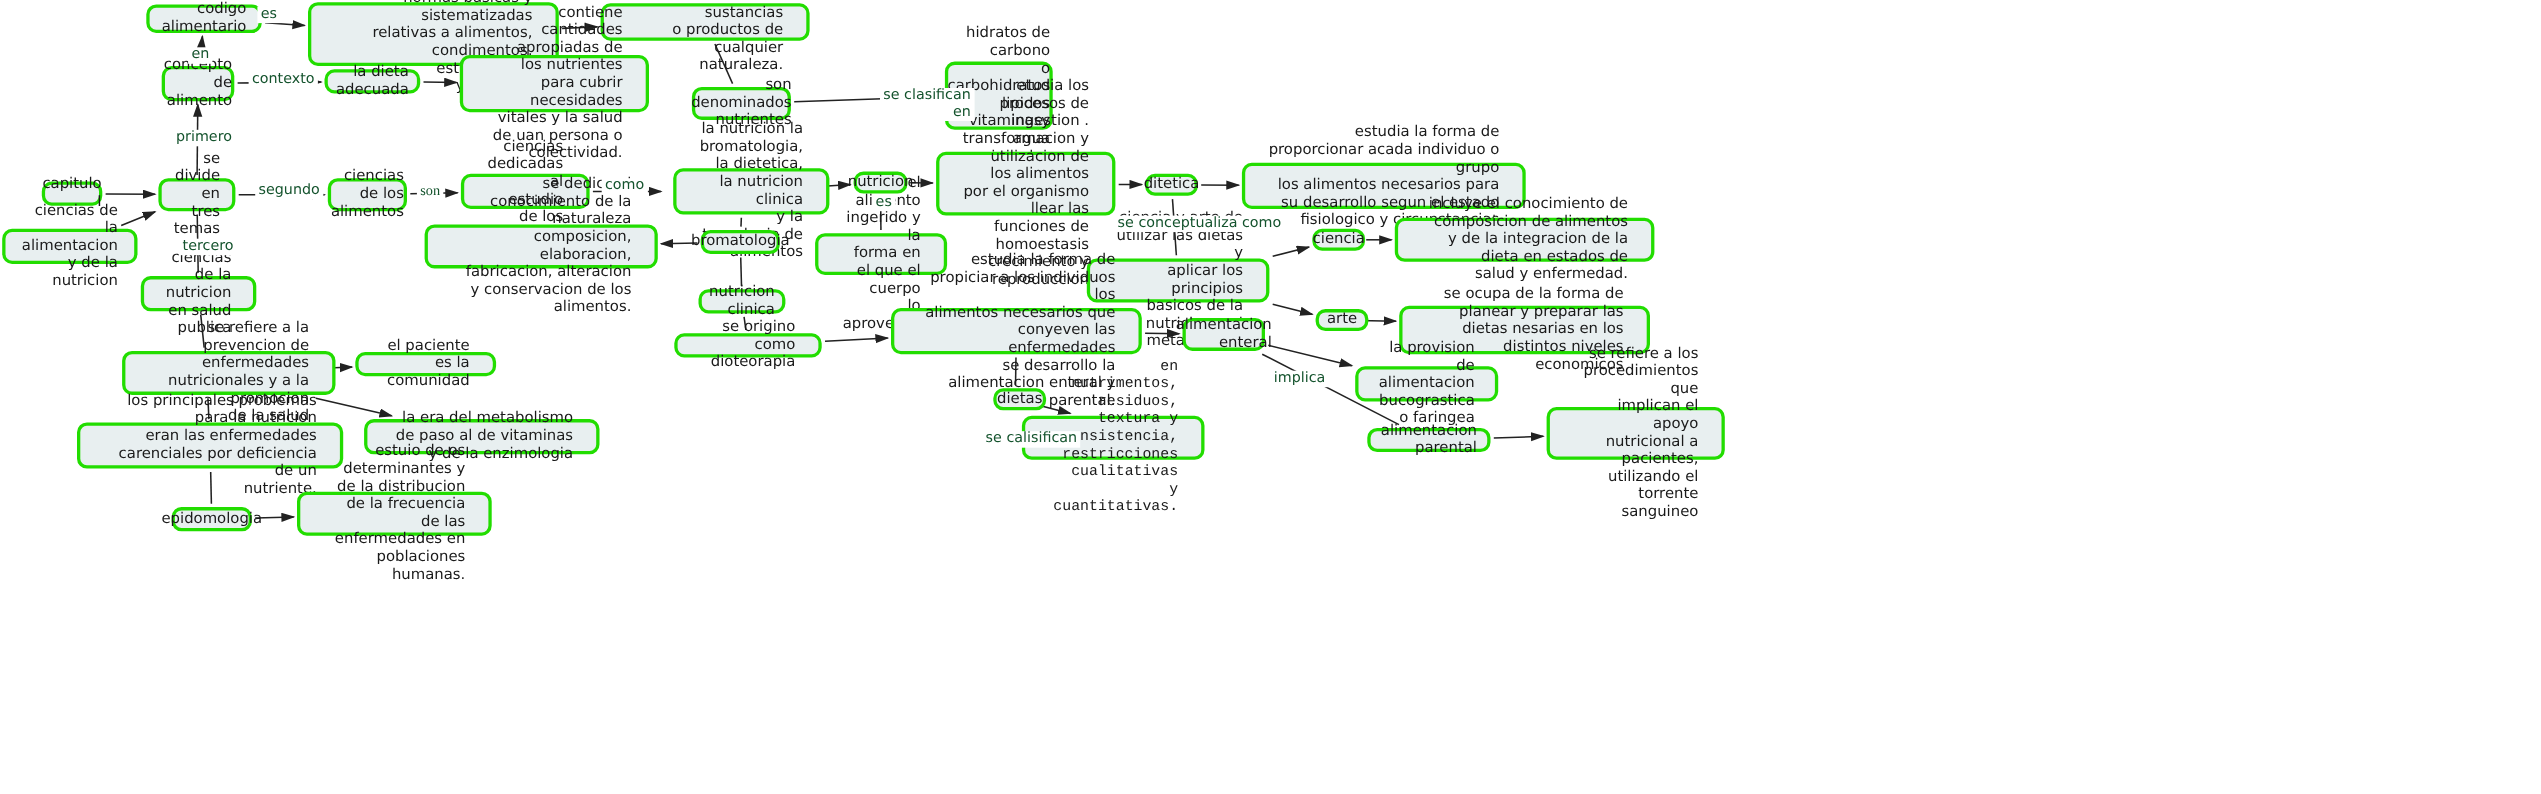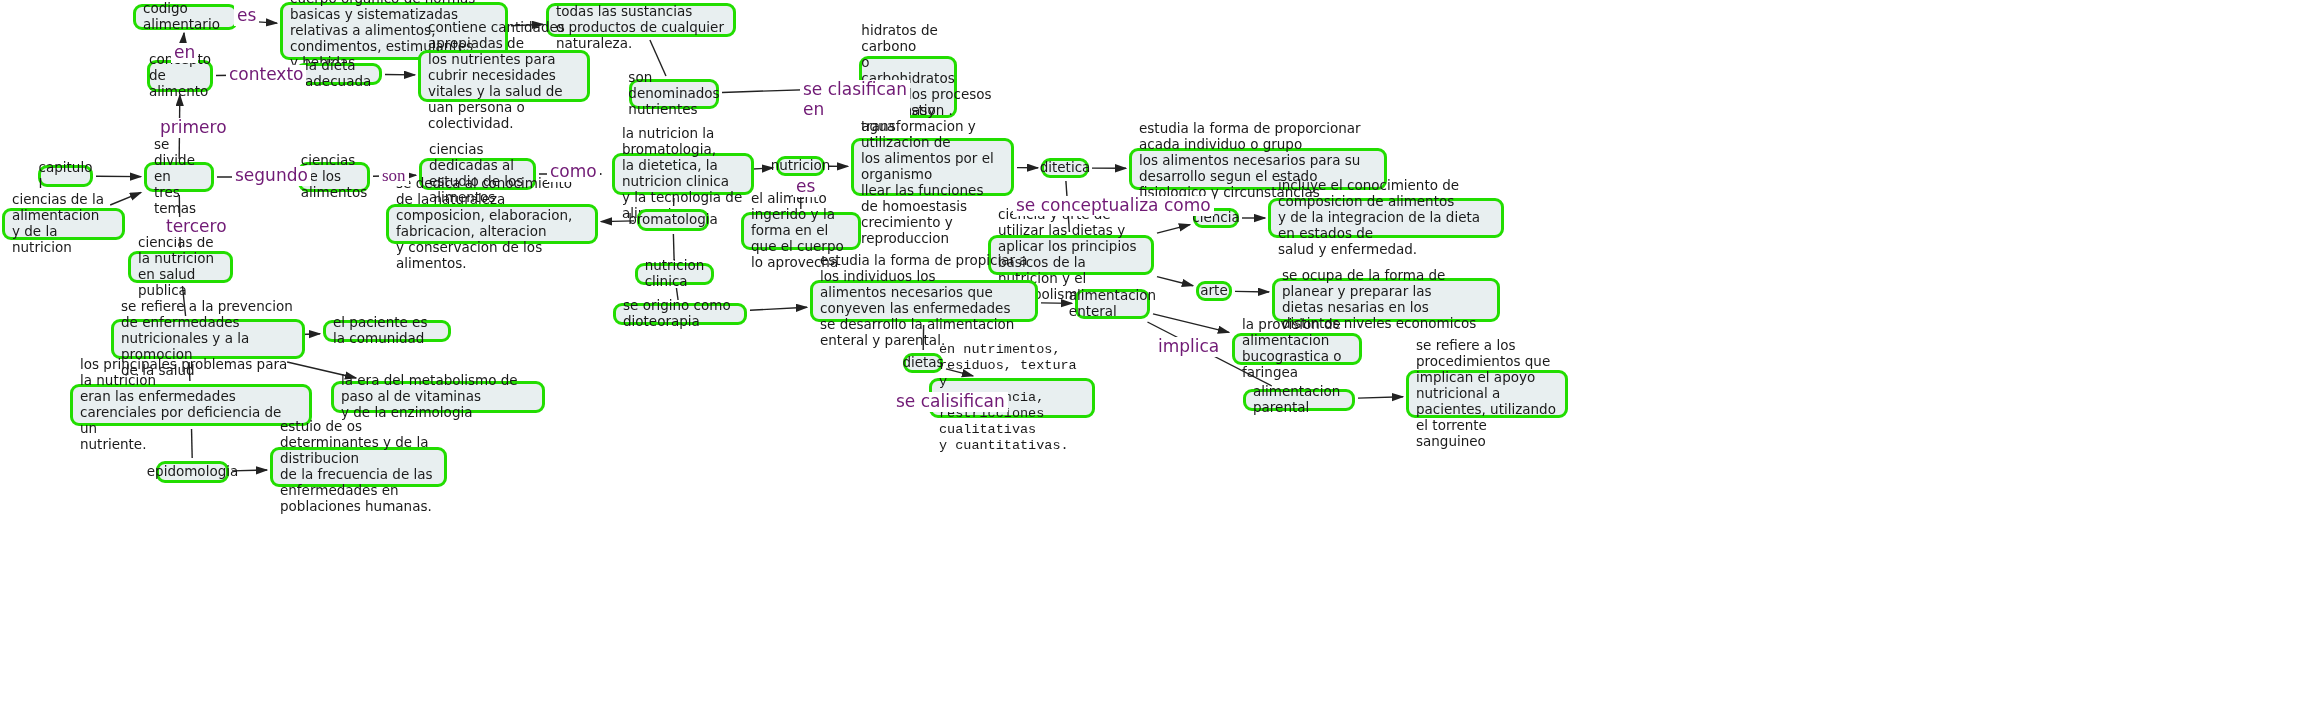--- a/index.html
+++ b/index.html
@@ -20,34 +20,34 @@
   .node{
     position:absolute;
     box-sizing:border-box;
     background:#e8eff0;
     border:3px solid #22dd00;
     border-radius:9px;
     color:#1a1a1a;
     display:flex;
     align-items:center;
     justify-content:center;
-    text-align:left;
-    padding:3px 7px;
+    text-align:right;
+    padding:3px 21px;
     font-size:13.5px;
     line-height:1.18;
     white-space:pre-line;
     z-index:2;
   }
   .elabel{
     position:absolute;
     background:#ffffff;
-    color:#701a75;
-    font-size:17px;
+    color:#14532d;
+    font-size:13px;
     line-height:1.15;
-    text-align:left;
+    text-align:right;
     white-space:pre-line;
     padding:0 3px;
     z-index:3;
   }
 </style>
 </head>
 <body>
 
 <div id="canvas">
   <svg id="edges">

